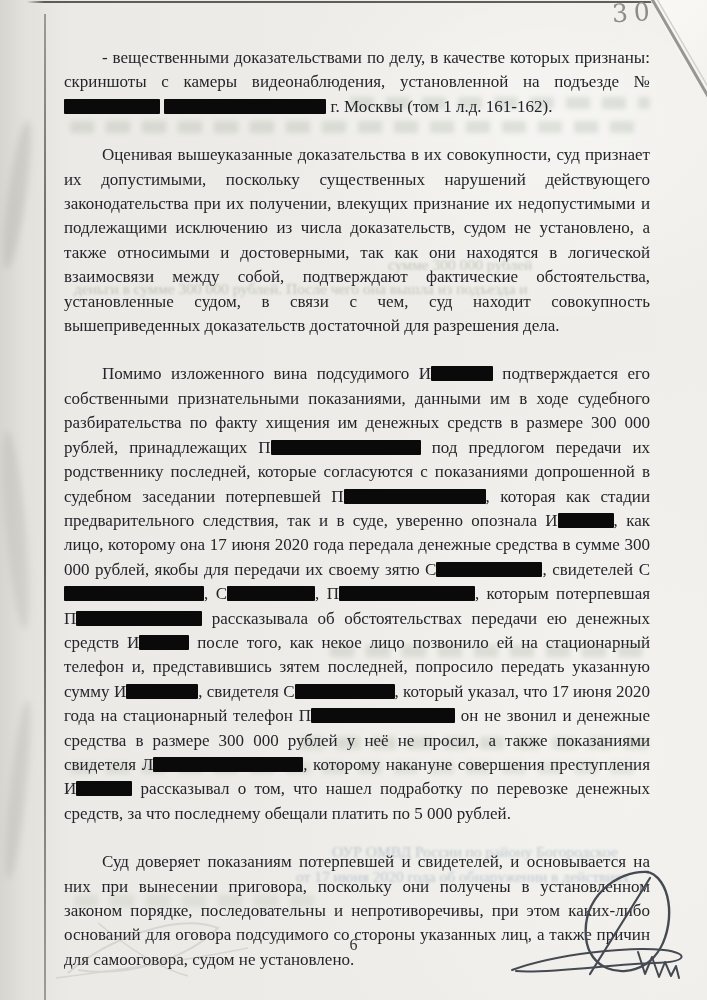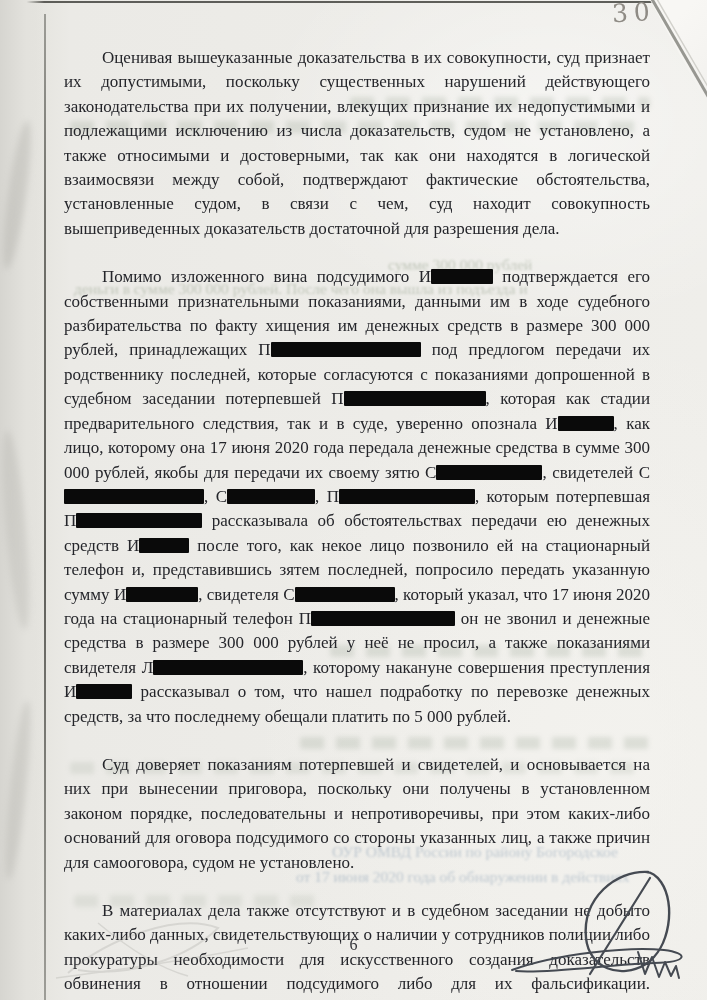--- a/index.html
+++ b/index.html
@@ -89,20 +89,21 @@
   <div class="bleed blue bl7">ОУР ОМВД России по району Богородское</div>
   <div class="bleed blue bl8">от 17 июня 2020 года об обнаружении в действиях</div>
   <div class="smudge sg1"></div>
   <div class="smudge sg2"></div>
   <div class="smudge sg3"></div>
   <div class="smudge sg4"></div>
   <div class="smudge sg5"></div>
   <div class="smudge sg6"></div>
 
   <div class="text-block">
+      <p>- вещественными доказательствами по делу, в качестве которых признаны: скриншоты с камеры видеонаблюдения, установленной на подъезде № <span class="redact" style="width: 96px;"></span> <span class="redact" style="width: 162px;"></span> г. Москвы (том 1 л.д. 161-162).</p>
       <p>Оценивая вышеуказанные доказательства в их совокупности, суд признает их допустимыми, поскольку существенных нарушений действующего законодательства при их получении, влекущих признание их недопустимыми и подлежащими исключению из числа доказательств, судом не установлено, а также относимыми и достоверными, так как они находятся в логической взаимосвязи между собой, подтверждают фактические обстоятельства, установленные судом, в связи с чем, суд находит совокупность вышеприведенных доказательств достаточной для разрешения дела.</p>
       <p>Помимо изложенного вина подсудимого И<span class="redact" style="width: 62px;"></span> подтверждается его собственными признательными показаниями, данными им в ходе судебного разбирательства по факту хищения им денежных средств в размере 300 000 рублей, принадлежащих П<span class="redact" style="width: 150px;"></span> под предлогом передачи их родственнику последней, которые согласуются с показаниями допрошенной в судебном заседании потерпевшей П<span class="redact" style="width: 142px;"></span>, которая как стадии предварительного следствия, так и в суде, уверенно опознала И<span class="redact" style="width: 56px;"></span>, как лицо, которому она 17 июня 2020 года передала денежные средства в сумме 300 000 рублей, якобы для передачи их своему зятю С<span class="redact" style="width: 106px;"></span>, свидетелей С<span class="redact" style="width: 140px;"></span>, С<span class="redact" style="width: 88px;"></span>, П<span class="redact" style="width: 136px;"></span>, которым потерпевшая П<span class="redact" style="width: 126px;"></span> рассказывала об обстоятельствах передачи ею денежных средств И<span class="redact" style="width: 50px;"></span> после того, как некое лицо позвонило ей на стационарный телефон и, представившись зятем последней, попросило передать указанную сумму И<span class="redact" style="width: 72px;"></span>, свидетеля С<span class="redact" style="width: 100px;"></span>, который указал, что 17 июня 2020 года на стационарный телефон П<span class="redact" style="width: 144px;"></span> он не звонил и денежные средства в размере 300 000 рублей у неё не просил, а также показаниями свидетеля Л<span class="redact" style="width: 150px;"></span>, которому накануне совершения преступления И<span class="redact" style="width: 56px;"></span> рассказывал о том, что нашел подработку по перевозке денежных средств, за что последнему обещали платить по 5 000 рублей.</p>
       <p>Суд доверяет показаниям потерпевшей и свидетелей, и основывается на них при вынесении приговора, поскольку они получены в установленном законом порядке, последовательны и непротиворечивы, при этом каких-либо оснований для оговора подсудимого со стороны указанных лиц, а также причин для самооговора, судом не установлено.</p>
       <p>В материалах дела также отсутствуют и в судебном заседании не добыто каких-либо данных, свидетельствующих о наличии у сотрудников полиции либо прокуратуры необходимости для искусственного создания доказательств обвинения в отношении подсудимого либо для их фальсификации. Объективных причин для оговора подсудимого со стороны указанных лиц, а также для самооговора судом не установлено.</p>
     </div>
 
   <div class="page-number">6</div>
 
   <svg class="bleed-signature" viewBox="0 0 230 115">
     <path d="M 30 95 C 70 60, 140 35, 180 50 C 150 80, 90 100, 40 92" fill="none" stroke="#8f8f89" stroke-width="2"></path>

